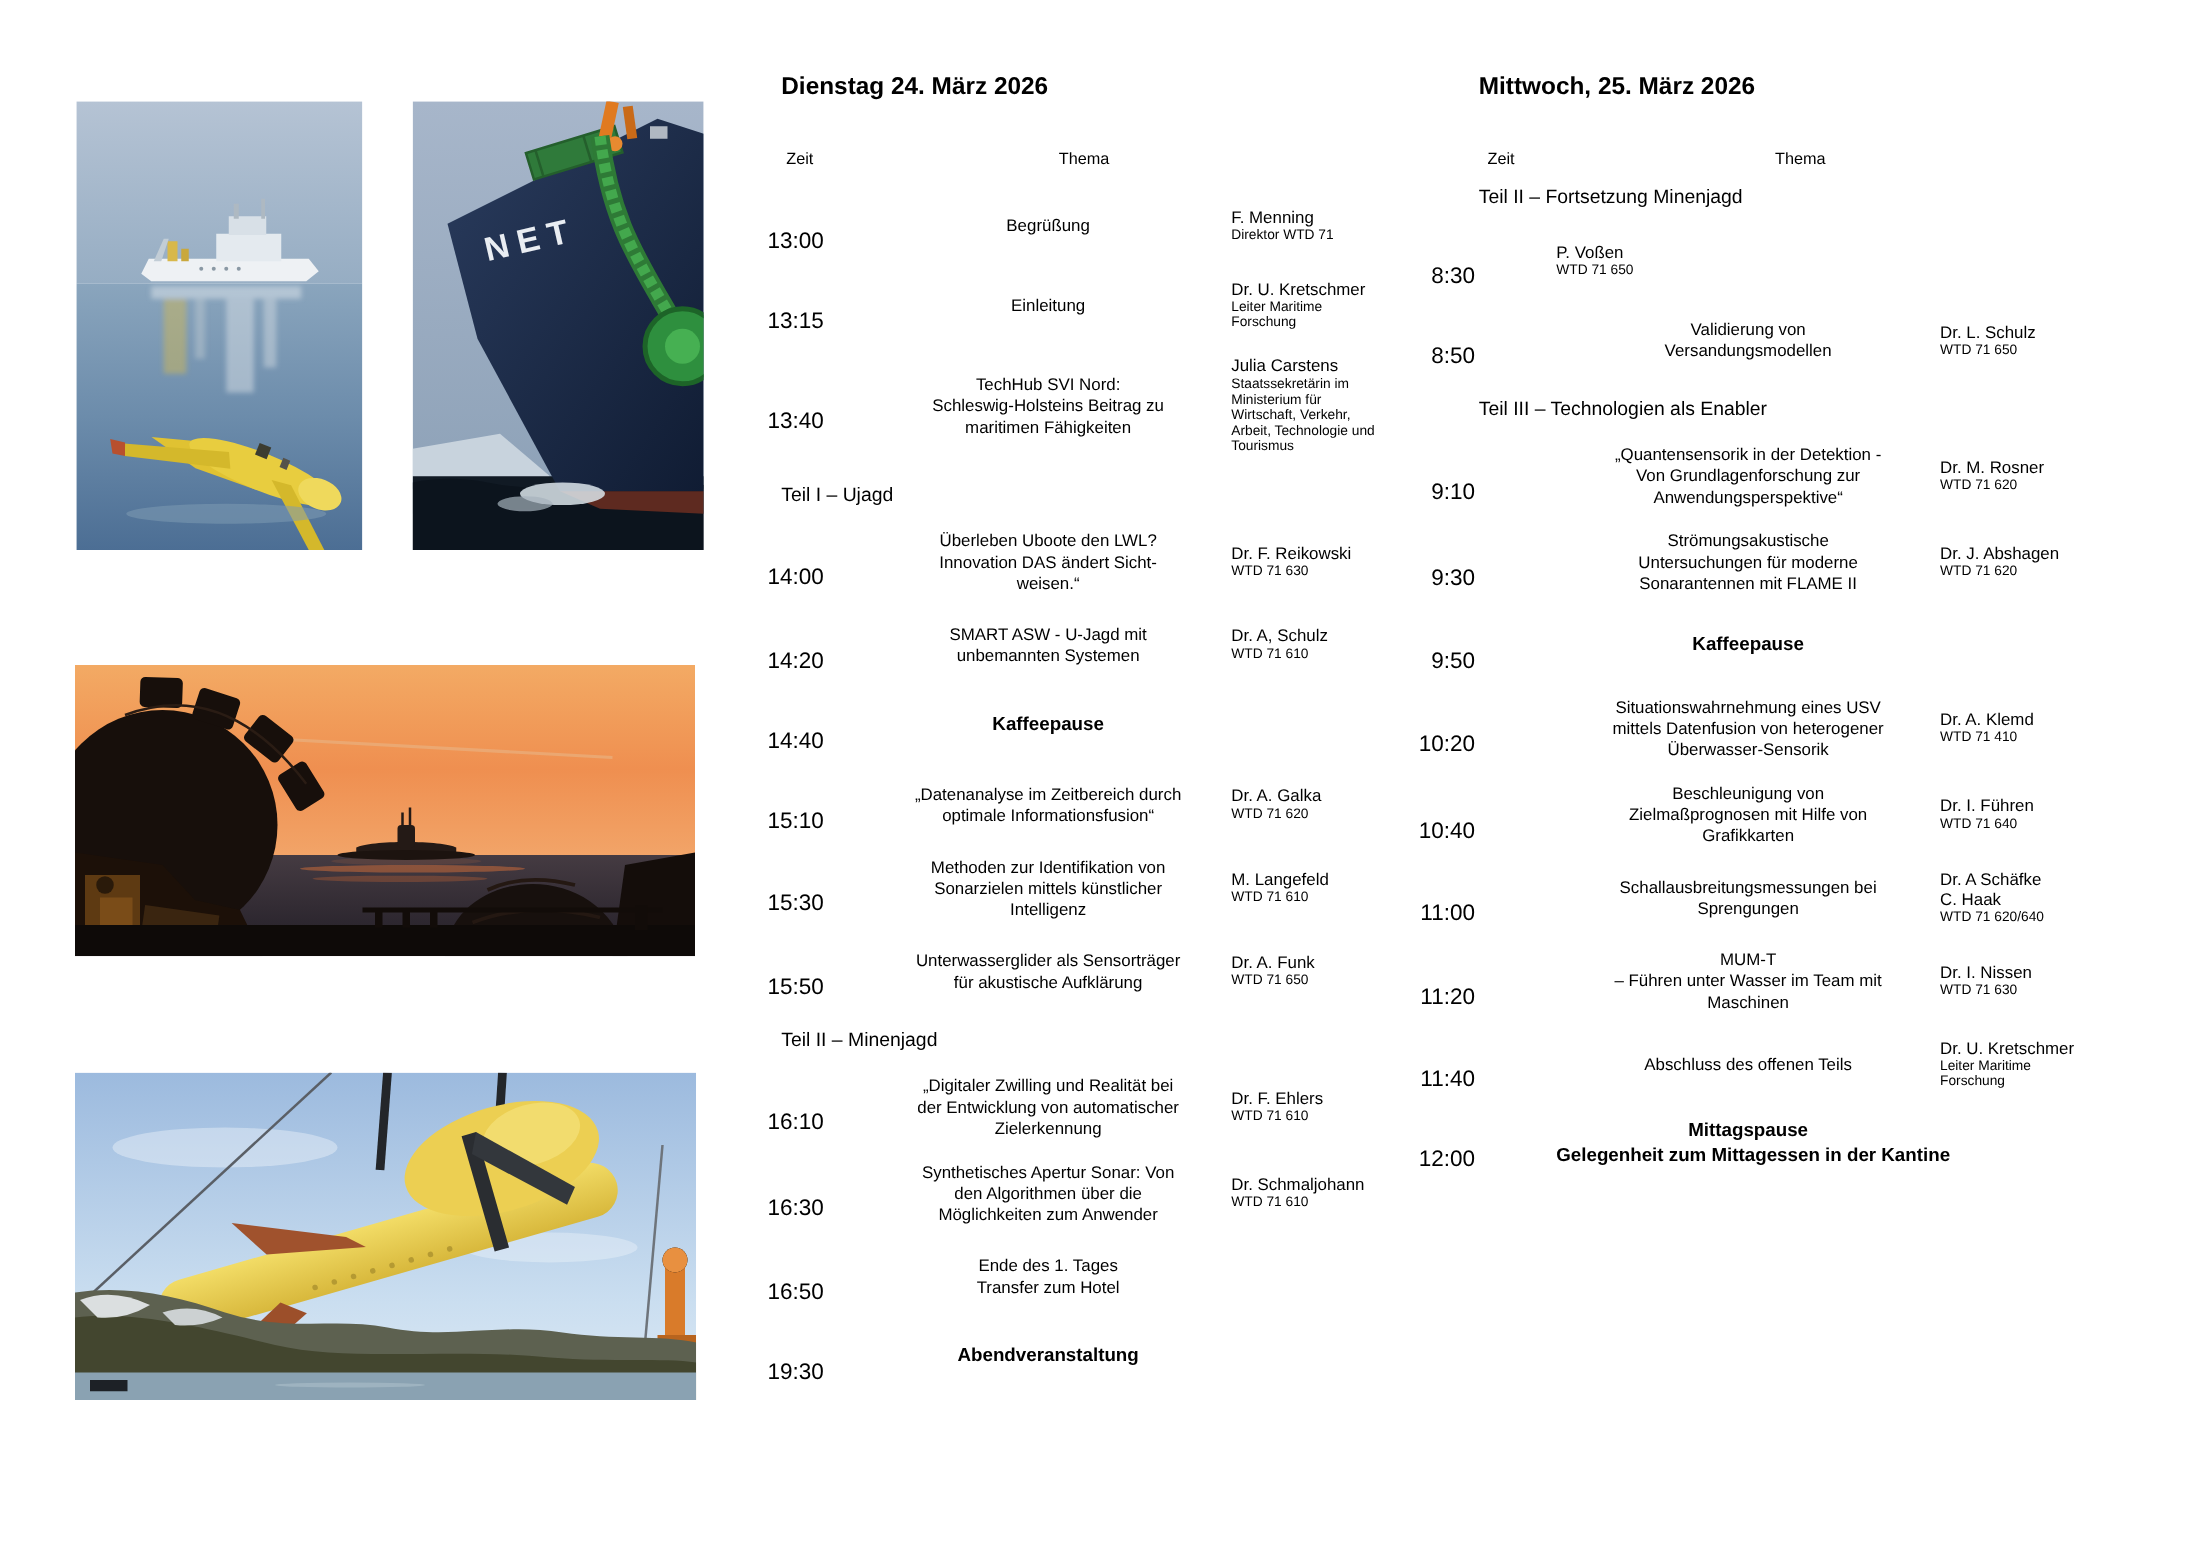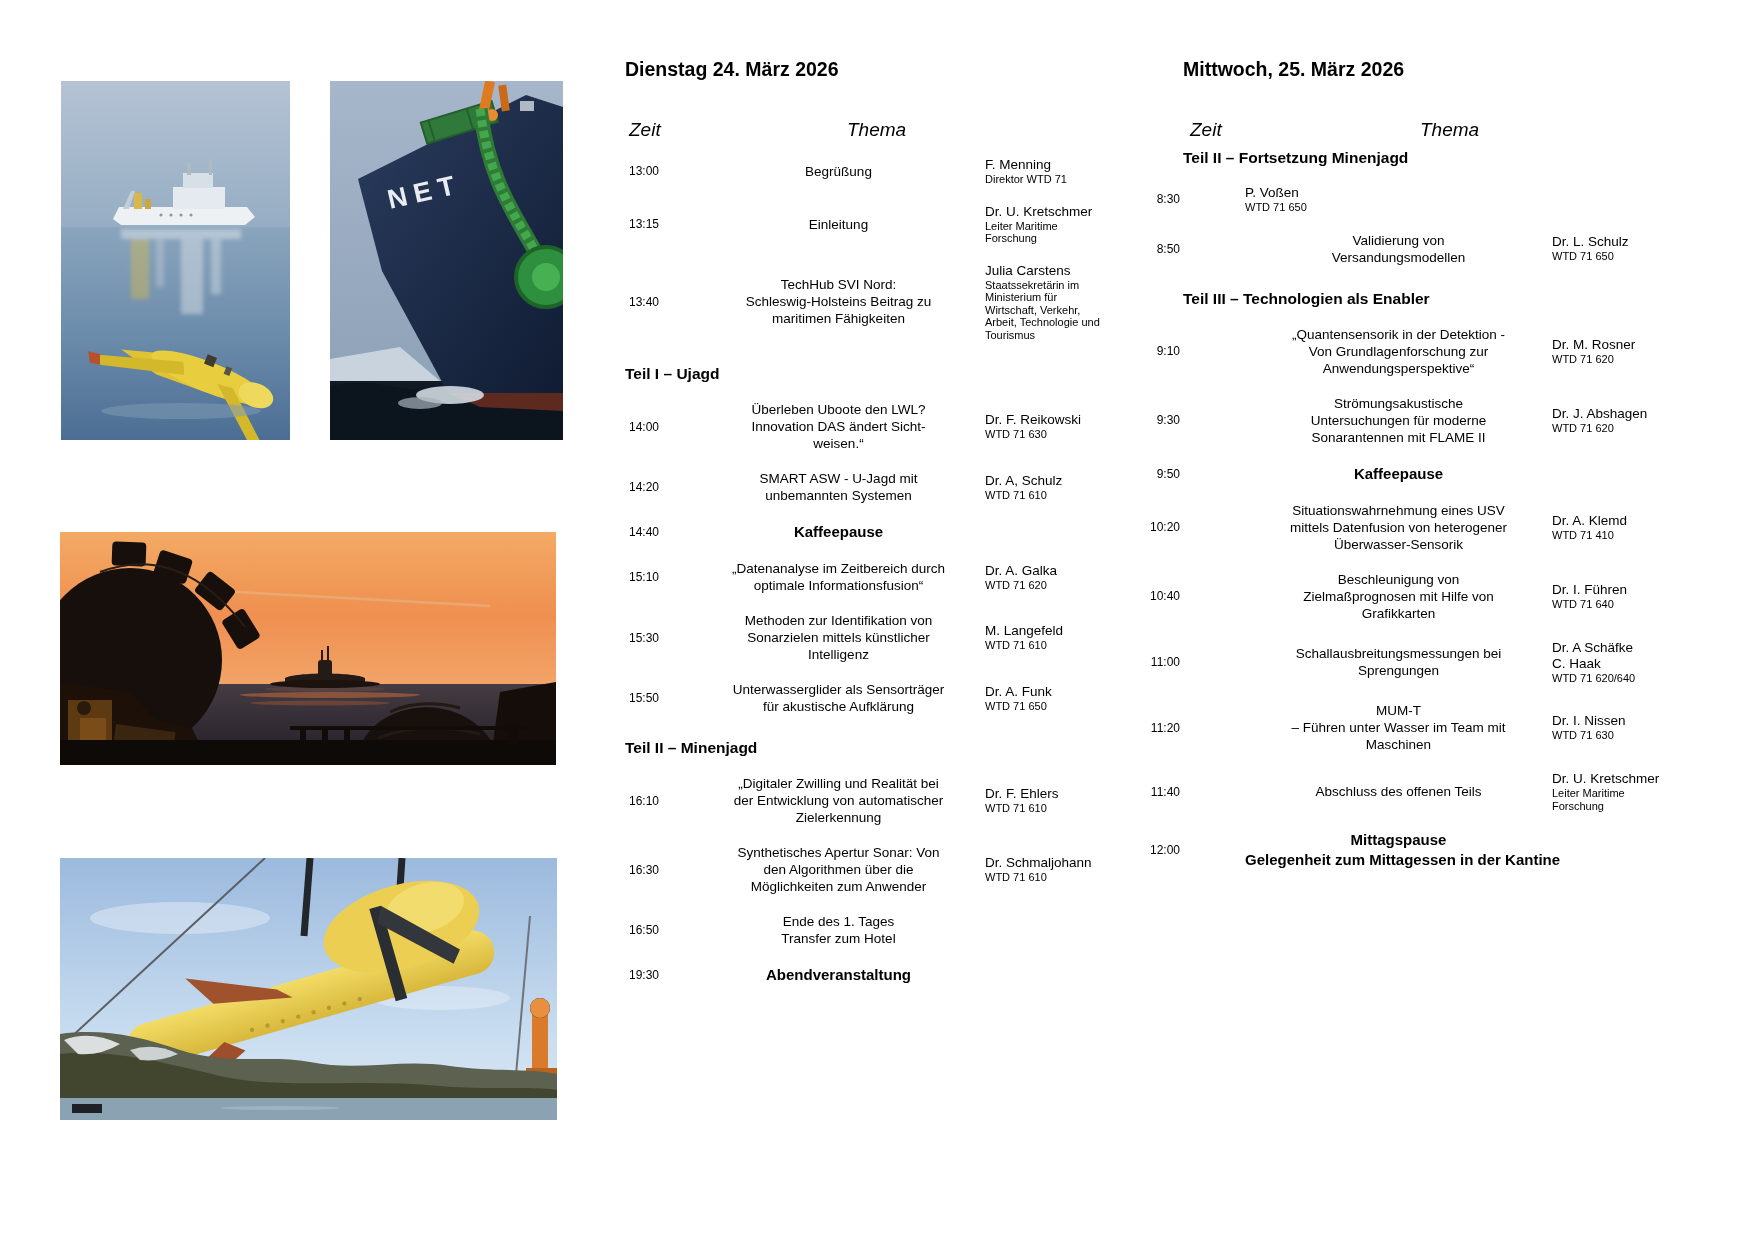--- a/index.html
+++ b/index.html
@@ -11,29 +11,29 @@
   #photo-ship-glider{left:61px;top:81px;width:229px;height:359px;}
   #photo-stern-net{left:330px;top:81px;width:233px;height:359px;}
   #photo-sunset-sub{left:60px;top:532px;width:496px;height:233px;}
   #photo-auv-fjord{left:60px;top:858px;width:497px;height:262px;}
 
   .day{position:absolute;top:58px;width:610px;}
   .day-left{left:577px;--indent:48px;--timew:115px;--timepad:33px;--topicw:293px;--zeit:52px;--thema:222px;}
   .day-right{left:1112px;--indent:71px;--timew:133px;--timepad:65px;--topicw:307px;--zeit:78px;--thema:260px;}
 
   .day-title{font-size:19.5px;font-weight:bold;margin:0 0 0 var(--indent);white-space:nowrap;}
-  .cols-head{position:relative;height:18px;margin-top:38px;font-style:italic;font-size:19px;}
+  .cols-head{position:relative;height:18px;margin-top:38px;font-size:13px;}
   .cols-head .zeit{position:absolute;left:var(--zeit);}
   .cols-head .thema{position:absolute;left:var(--thema);margin-left:48px;}
 
-  .section-header{font-size:15.5px;font-weight:bold;margin:24px 0 0 var(--indent);white-space:nowrap;}
+  .section-header{font-size:15.5px;font-weight:normal;margin:24px 0 0 var(--indent);white-space:nowrap;}
   .row{display:grid;grid-template-columns:var(--timew) var(--topicw) 1fr;align-items:center;margin-top:18px;}
   .day-left  .items > .row:first-child{margin-top:20px;}
   .day-right .items > .section-header:first-child{margin-top:12px;}
-  .row .time{font-size:12px;text-align:right;padding-right:var(--timepad);align-self:center;white-space:nowrap;}
+  .row .time{font-size:18px;text-align:right;padding-right:var(--timepad);align-self:center;white-space:nowrap;margin-top:25px;}
   .topic{align-self:center;min-width:0;}
   .tline{font-size:13.5px;line-height:17px;white-space:nowrap;text-align:center;}
   .row.bold .tline{font-weight:bold;font-size:15px;line-height:20px;}
   .speaker{align-self:center;min-width:0;}
   .sname{font-size:13.5px;line-height:16px;white-space:nowrap;}
   .sinfo{font-size:11px;line-height:12.5px;white-space:nowrap;}
 </style>
 </head>
 <body>
 

